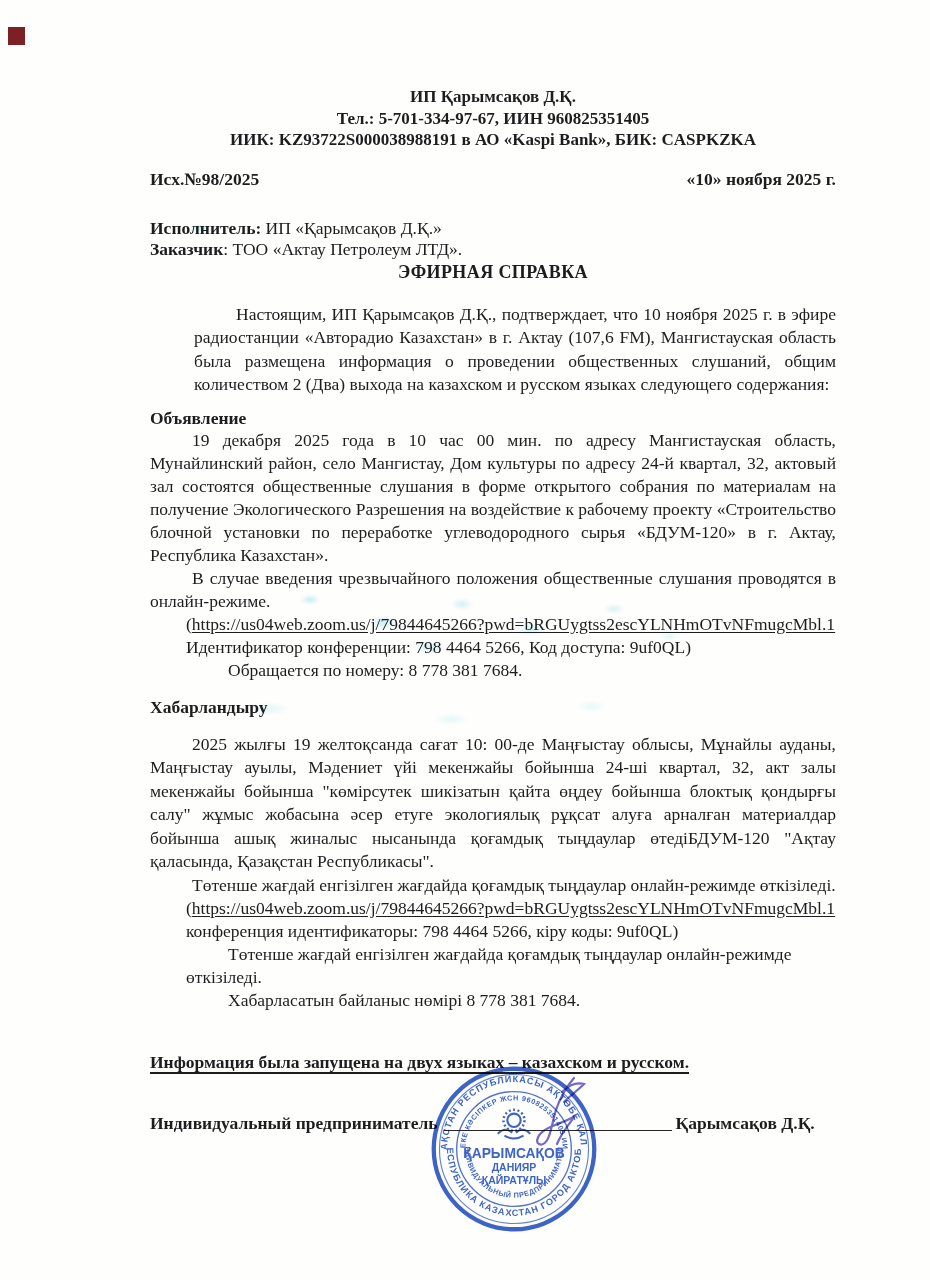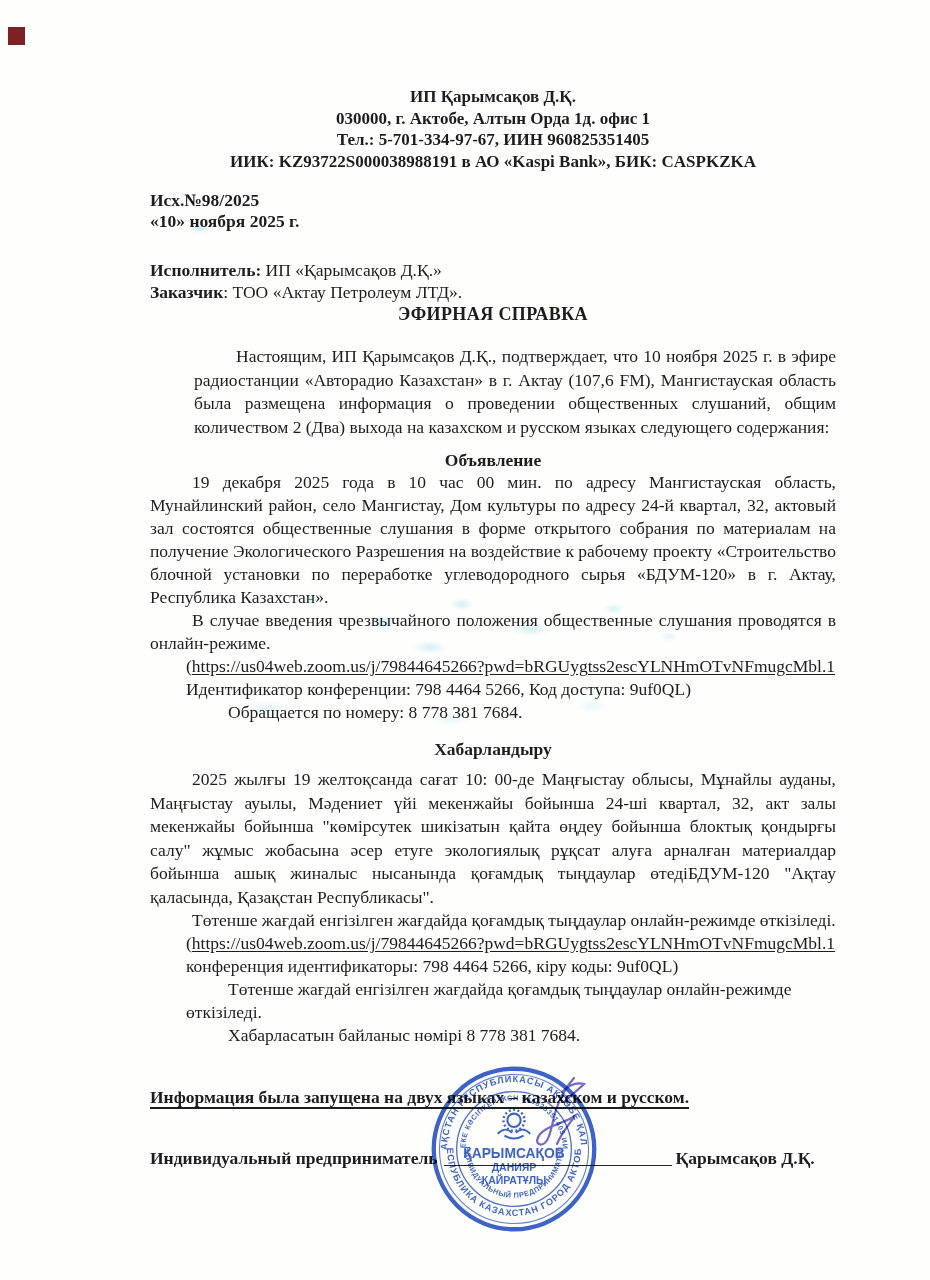--- a/index.html
+++ b/index.html
@@ -4,34 +4,34 @@
 <style>
   html,body{margin:0;padding:0;}
   body{
     width:930px;height:1280px;position:relative;overflow:hidden;
     background:#fefefd;
     font-family:"Liberation Serif","DejaVu Serif",serif;
     color:#1d1d20;
   }
   .page{position:absolute;left:150px;top:86px;width:686px;}
   .hdr{text-align:center;font-weight:bold;font-size:17px;line-height:21.5px;}
-  .meta-row{display:flex;justify-content:space-between;font-weight:bold;font-size:17.5px;margin-top:18px;flex-direction:column;}
+  .meta-row{display:flex;justify-content:space-between;font-weight:bold;font-size:17.5px;margin-top:18px;}
   .parties{margin-top:28px;font-size:17.5px;line-height:21.5px;}
   .parties b{font-weight:bold;}
   .doc-title{text-align:center;font-weight:bold;font-size:18px;margin-top:1px;letter-spacing:.4px;}
   .para{font-size:17.5px;line-height:23.5px;text-align:justify;text-indent:42px;}
   .intro{margin-top:20px;margin-left:44px;}
-  .sec-head{text-align:center;font-weight:bold;font-size:17.5px;margin-top:11px;}
+  .sec-head{text-align:left;font-weight:bold;font-size:17.5px;margin-top:11px;}
   .ru-p1{line-height:23px;}
   .tight{line-height:23px;}
   .line{font-size:17.5px;line-height:23px;margin-left:36px;}
   .indent{text-indent:42px;}
   .url{text-decoration:underline;text-underline-offset:2px;}
   .kz-head{margin-top:15px;}
-  .kz-p1{margin-top:8px;}
+  .kz-p1{margin-top:15px;}
   .note{font-weight:bold;font-size:17.5px;margin-top:40px;
         text-decoration:underline;text-decoration-thickness:2px;text-underline-offset:4px;}
   .sig-row{display:flex;align-items:flex-end;font-weight:bold;font-size:17.5px;margin-top:40px;}
   .sig-line{width:228px;border-bottom:1.6px solid #26262a;height:1px;margin:0 4px 3px 6px;}
   .sig-name{white-space:nowrap;}
   
   .corner-mark{position:absolute;left:8px;top:27px;width:17px;height:18px;background:#7c2023;}
   .stain{position:absolute;pointer-events:none;filter:blur(1.5px);}
   .stain-1{left:255px;top:572px;width:460px;height:92px;opacity:.55;
     background:
@@ -59,21 +59,20 @@
 
 <div class="corner-mark"></div>
 <div class="stain stain-1"></div>
 <div class="stain stain-2"></div>
 <div class="stain stain-3"></div>
 
 <div class="page">
 
   <div class="hdr">
     <div>ИП Қарымсақов Д.Қ.</div>
-    <div>030000, г. Актобе, Алтын Орда 1д. офис 1</div>
     <div>Тел.: 5-701-334-97-67, ИИН 960825351405</div>
     <div>ИИК: KZ93722S000038988191 в АО «Kaspi Bank», БИК: CASPKZKA</div>
   </div>
 
   <div class="meta-row">
     <span>Исх.№98/2025</span>
     <span>«10» ноября 2025 г.</span>
   </div>
 
   <div class="parties">

